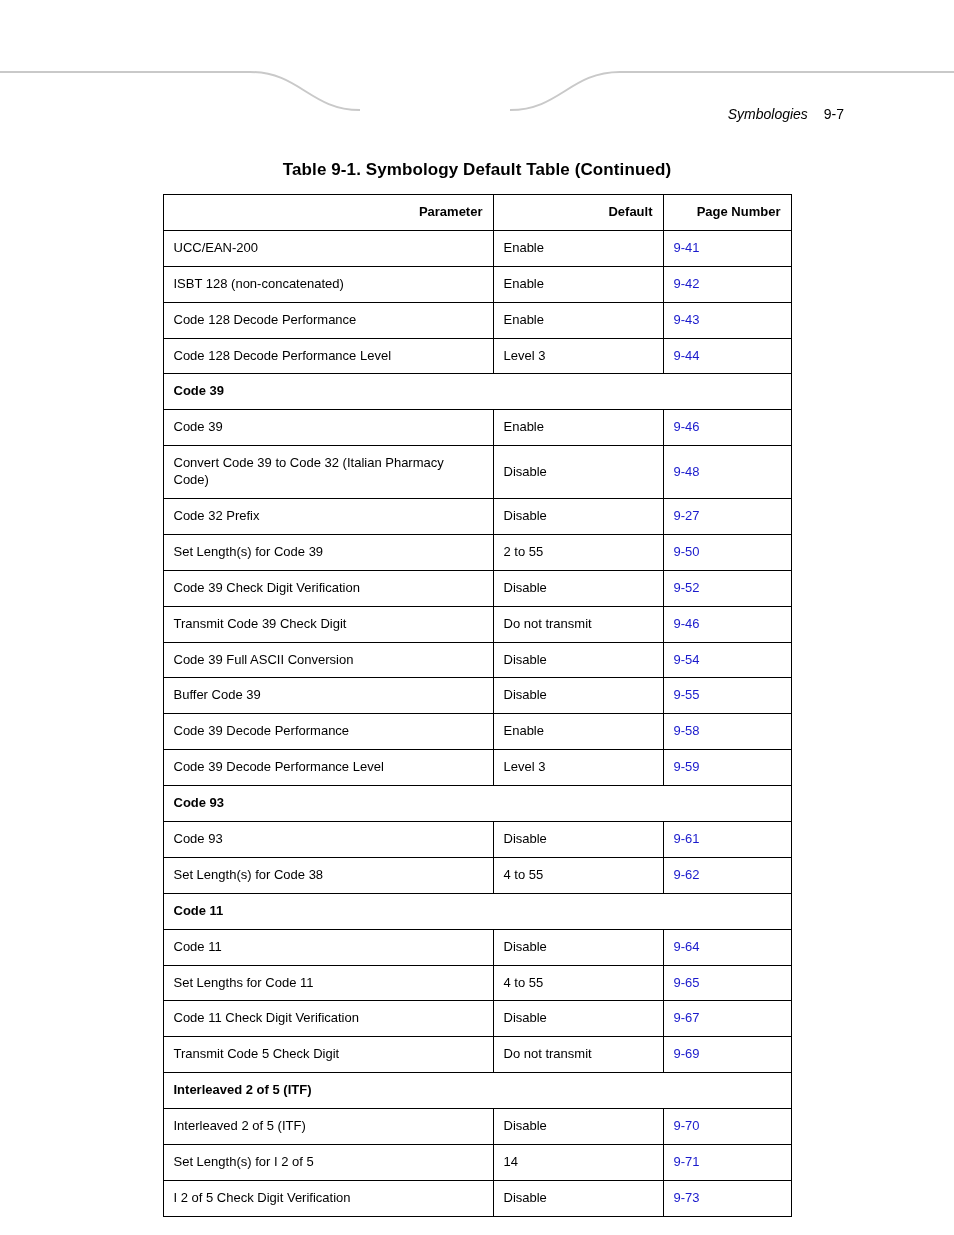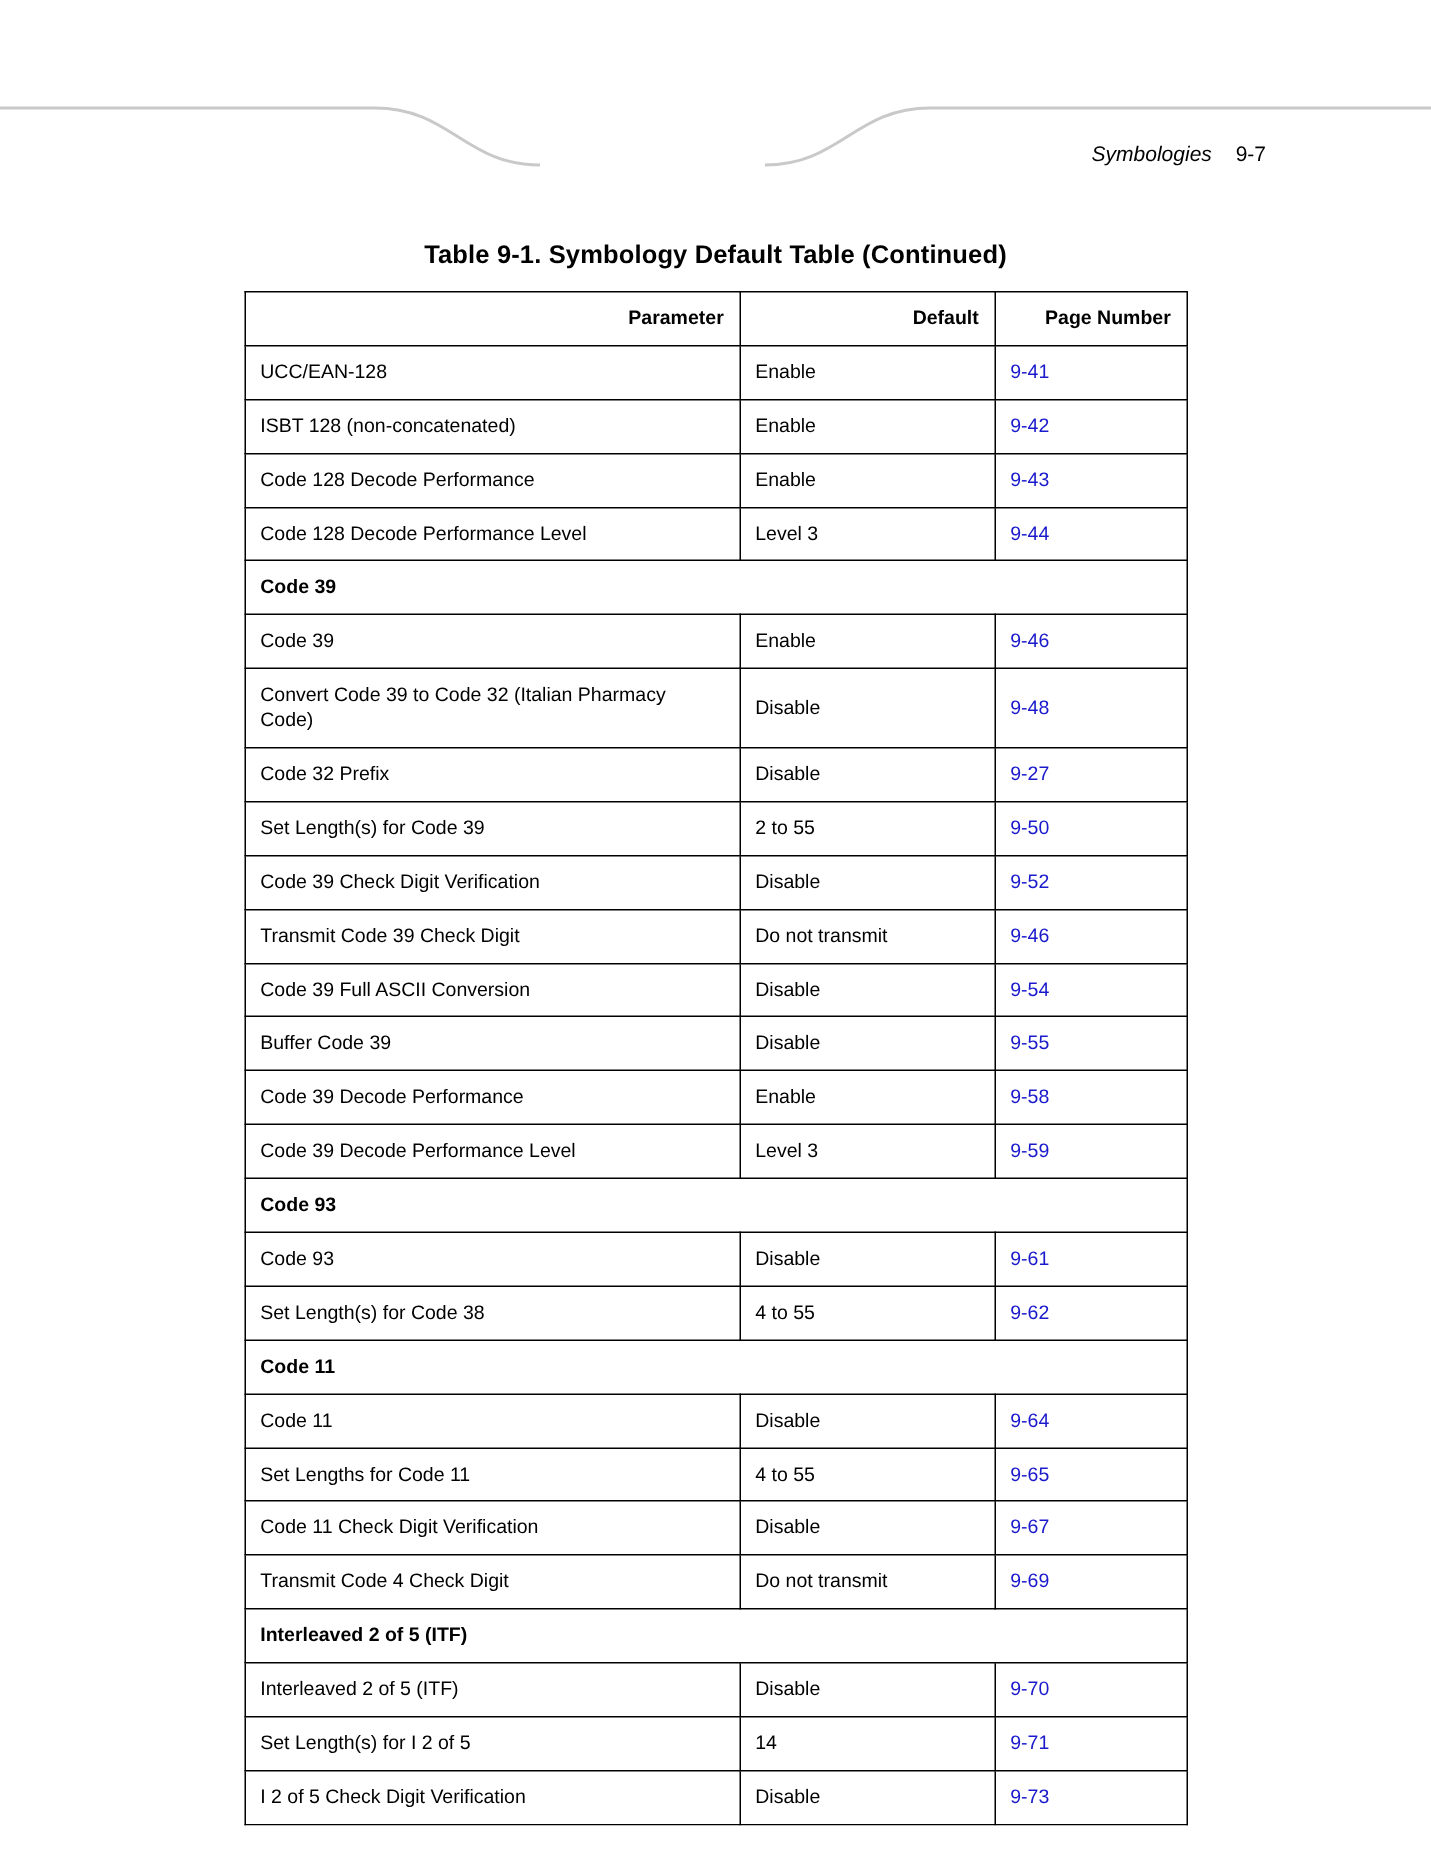--- a/index.html
+++ b/index.html
@@ -15,21 +15,21 @@
     padding-top: 70px;
     box-sizing: border-box;
   }
   .header-area {
     position: relative;
     height: 50px;
   }
   .running-head {
     position: absolute;
     right: 110px;
-    top: 24px;
+    top: 36px;
     font-size: 14px;
     color: #000;
   }
   .running-head .ital {
     font-style: italic;
   }
   .running-head .pnum {
     margin-left: 12px;
   }
   .caption {
@@ -106,21 +106,21 @@
     </colgroup>
     <thead>
       <tr>
         <th>Parameter</th>
         <th>Default</th>
         <th>Page Number</th>
       </tr>
     </thead>
     <tbody id="tbody">
         <tr>
-          <td>UCC/EAN-128</td>
+          <td>UCC/EAN-200</td>
           <td>Enable</td>
           <td class="pg">9-41</td>
         </tr>
         <tr>
           <td>ISBT 128 (non-concatenated)</td>
           <td>Enable</td>
           <td class="pg">9-42</td>
         </tr>
         <tr>
           <td>Code 128 Decode Performance</td>
@@ -210,21 +210,21 @@
           <td>Set Lengths for Code 11</td>
           <td>4 to 55</td>
           <td class="pg">9-65</td>
         </tr>
         <tr>
           <td>Code 11 Check Digit Verification</td>
           <td>Disable</td>
           <td class="pg">9-67</td>
         </tr>
         <tr>
-          <td>Transmit Code 4 Check Digit</td>
+          <td>Transmit Code 5 Check Digit</td>
           <td>Do not transmit</td>
           <td class="pg">9-69</td>
         </tr>
         <tr class="section">
           <td colspan="3">Interleaved 2 of 5 (ITF)</td>
         </tr>
         <tr>
           <td>Interleaved 2 of 5 (ITF)</td>
           <td>Disable</td>
           <td class="pg">9-70</td>

